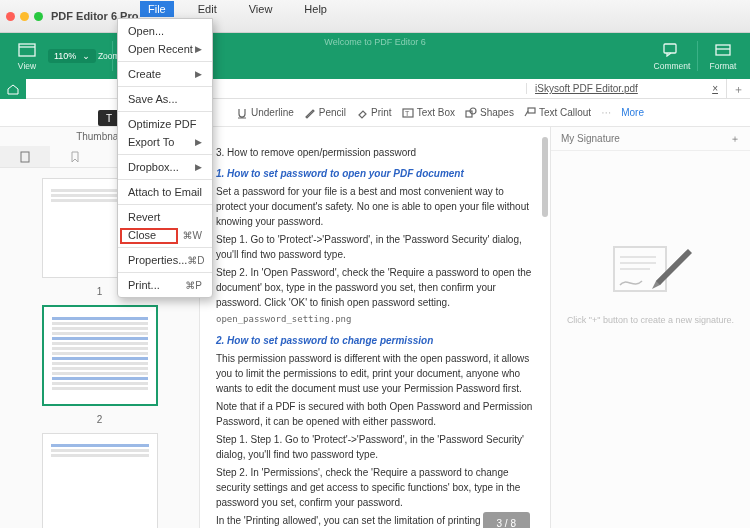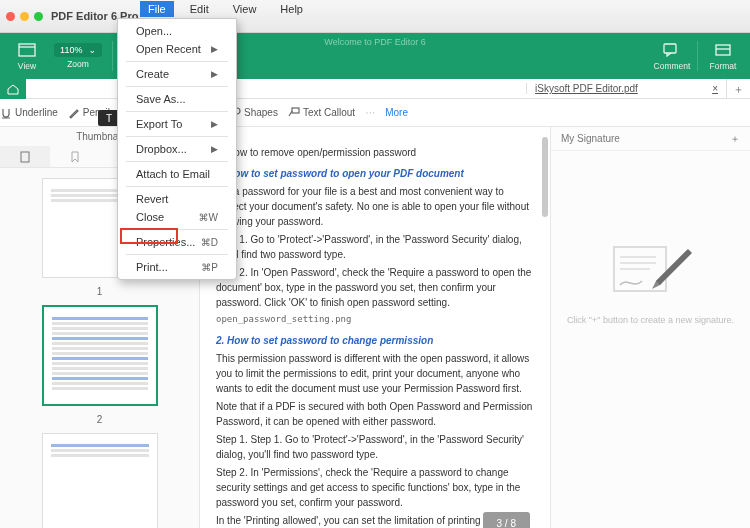--- a/index.html
+++ b/index.html
@@ -3,40 +3,40 @@
 <meta charset="utf-8">
 <style>
 * { box-sizing: border-box; margin: 0; padding: 0; font-family: -apple-system, "Helvetica Neue", Arial, sans-serif; }
 body { width: 750px; height: 528px; background: #fff; overflow: hidden; position: relative; font-size: 11px; color: #333; }
 
 .titlebar { height: 18px; background: linear-gradient(#f6f6f6,#e8e8e8); display: flex; align-items: center; padding: 16px 6px; border-bottom: 1px solid #d0d0d0; }
 .traffic { display: flex; gap: 5px; }
 .dot { width: 9px; height: 9px; border-radius: 50%; }
 .dot.r { background:#ff5f57; } .dot.y{background:#febc2e;} .dot.g{background:#28c840;}
 .app-title { margin-left: 8px; font-weight: 600; font-size: 11px; color:#444; }
-.menubar { position:absolute; top:0; left:140px; height:18px; display:flex; align-items:center; gap:8px; z-index:50;}
+.menubar { position:absolute; top:0; left:140px; height:18px; display:flex; align-items:center; gap:16px; z-index:50;}
 .menubar .mi { padding: 2px 8px; font-size:11px; color:#333; }
 .menubar .mi.sel { background:#2b7de1; color:#fff; }
 
 .toolbar { height: 46px; background:#1a9c6b; display:flex; align-items:center; padding:0 6px; color:#e9f7f1; position:relative; }
 .tool { display:flex; flex-direction:column; align-items:center; width:42px; font-size:8.5px; gap:2px; color:#dff3ea; }
 .tool .ic { width:20px; height:18px; display:flex; align-items:center; justify-content:center; }
 .tool svg { stroke:#e9f7f1; fill:none; stroke-width:1.3; }
-.zoom-wrap{display:flex;flex-direction:column;align-items:center;width:60px;font-size:8.5px;gap:2px;}
+.zoom-wrap{display:flex;flex-direction:row;align-items:center;width:60px;font-size:8.5px;gap:2px;}
 .zoom { display:flex; align-items:center; background:#128a5d; border-radius:3px; padding:2px 6px; color:#fff; font-size:9px; gap:6px;}
 .tb-center{position:absolute; left:50%; transform:translateX(-50%); top:4px; font-size:9px; color:#88d0b4;}
 .vline{width:1px;height:30px;background:#3bb187;margin:0 4px;}
 
 .tabbar { height: 20px; background:#fff; border-bottom:1px solid #e0e0e0; display:flex; align-items:center; }
 .hometab{width:26px;height:20px;background:#1a9c6b;display:flex;align-items:center;justify-content:center;}
 .hometab svg{stroke:#fff;fill:none;}
 .doctab{flex:0 0 200px; margin-left:auto; display:flex;align-items:center;justify-content:space-between;padding:0 8px;font-size:10px;color:#555;border-left:1px solid #e0e0e0;text-decoration:underline;}
 .plus{width:24px;text-align:center;color:#777;border-left:1px solid #e0e0e0;height:20px;line-height:20px;}
 
-.subtool { height:28px; border-bottom:1px solid #e6e6e6; display:flex; align-items:center; gap:10px; font-size:10px; color:#555; }
+.subtool { height:28px; border-bottom:1px solid #e6e6e6; display:flex; align-items:center; padding-left:236px; gap:10px; font-size:10px; color:#555; }
 .subtool .sitem{display:flex;align-items:center;gap:3px;}
 .subtool svg{stroke:#666;fill:none;stroke-width:1.2;}
 .more{color:#2b7de1;}
 
 .main { display:flex; height: calc(528px - 18px - 46px - 20px - 28px); }
 .thumbs{width:200px; border-right:1px solid #e6e6e6; background:#fafafa; display:flex;flex-direction:column;}
 .thumb-head{font-size:10px;color:#666;text-align:center;padding:4px 0;}
 .thumb-tabs{height:22px;display:flex;border-bottom:1px solid #e6e6e6;}
 .thumb-tabs .tt{flex:1;display:flex;align-items:center;justify-content:center;color:#999;}
 .thumb-tabs .tt.act{background:#f0f0f0;}
@@ -54,21 +54,21 @@
 .doc .mono{font-family:Menlo,monospace;color:#666;font-size:9px;}
 .scrollbar{position:absolute;right:2px;top:10px;width:6px;height:80px;background:#c9c9c9;border-radius:3px;}
 .pager{position:absolute;right:20px;bottom:8px;background:#9a9a9a;color:#fff;font-size:10px;padding:4px 14px;border-radius:3px;}
 
 .sig{width:200px;border-left:1px solid #e6e6e6;background:#fcfcfc;display:flex;flex-direction:column;}
 .sig-head{height:24px;display:flex;align-items:center;justify-content:space-between;padding:0 10px;font-size:10px;color:#777;border-bottom:1px solid #eee;}
 .sig-body{flex:1;display:flex;flex-direction:column;align-items:center;justify-content:flex-start;padding-top:90px;color:#bdbdbd;font-size:9px;gap:14px;}
 .sig-graphic{width:90px;height:60px;position:relative;}
 
 
-.dropdown{position:absolute; left:117px; top:18px; width:120px; background:#fff; border:1px solid #c9c9c9; border-radius:0 0 4px 4px; box-shadow:2px 4px 10px rgba(0,0,0,.25); z-index:100; padding:3px 8px;}
+.dropdown{position:absolute; left:117px; top:18px; width:96px; background:#fff; border:1px solid #c9c9c9; border-radius:0 0 4px 4px; box-shadow:2px 4px 10px rgba(0,0,0,.25); z-index:100; padding:3px 0;}
 .dropdown .di{display:flex;justify-content:space-between;align-items:center;padding:3px 10px;font-size:11px;color:#333;}
 .dropdown .sep{height:1px;background:#e2e2e2;margin:3px 0;}
 .dropdown .arrow{font-size:9px;color:#666;}
 .dropdown .sc{font-size:10px;color:#666;}
 .print-hl{position:absolute;left:120px;top:228px;width:58px;height:16px;border:2px solid #e23b2e;z-index:101;pointer-events:none;}
 
 .t-tool{width:22px;height:16px;background:#2b2b2b;color:#fff;display:flex;align-items:center;justify-content:center;border-radius:2px;font-size:10px;position:absolute;left:98px;top:110px;}
 </style>
 </head>
 <body>
@@ -99,20 +99,23 @@
   <div class="sep"></div>
   <div class="di">
       <span>Create</span>
       <span class="arrow">▶</span>
     </div>
   <div class="sep"></div>
   <div class="di">
       <span>Save As...</span>
     </div>
   <div class="sep"></div>
+  <div class="di">
+      <span>Optimize PDF</span>
+    </div>
   <div class="di">
       <span>Export To</span>
       <span class="arrow">▶</span>
     </div>
   <div class="sep"></div>
   <div class="di">
       <span>Dropbox...</span>
       <span class="arrow">▶</span>
     </div>
   <div class="sep"></div>

